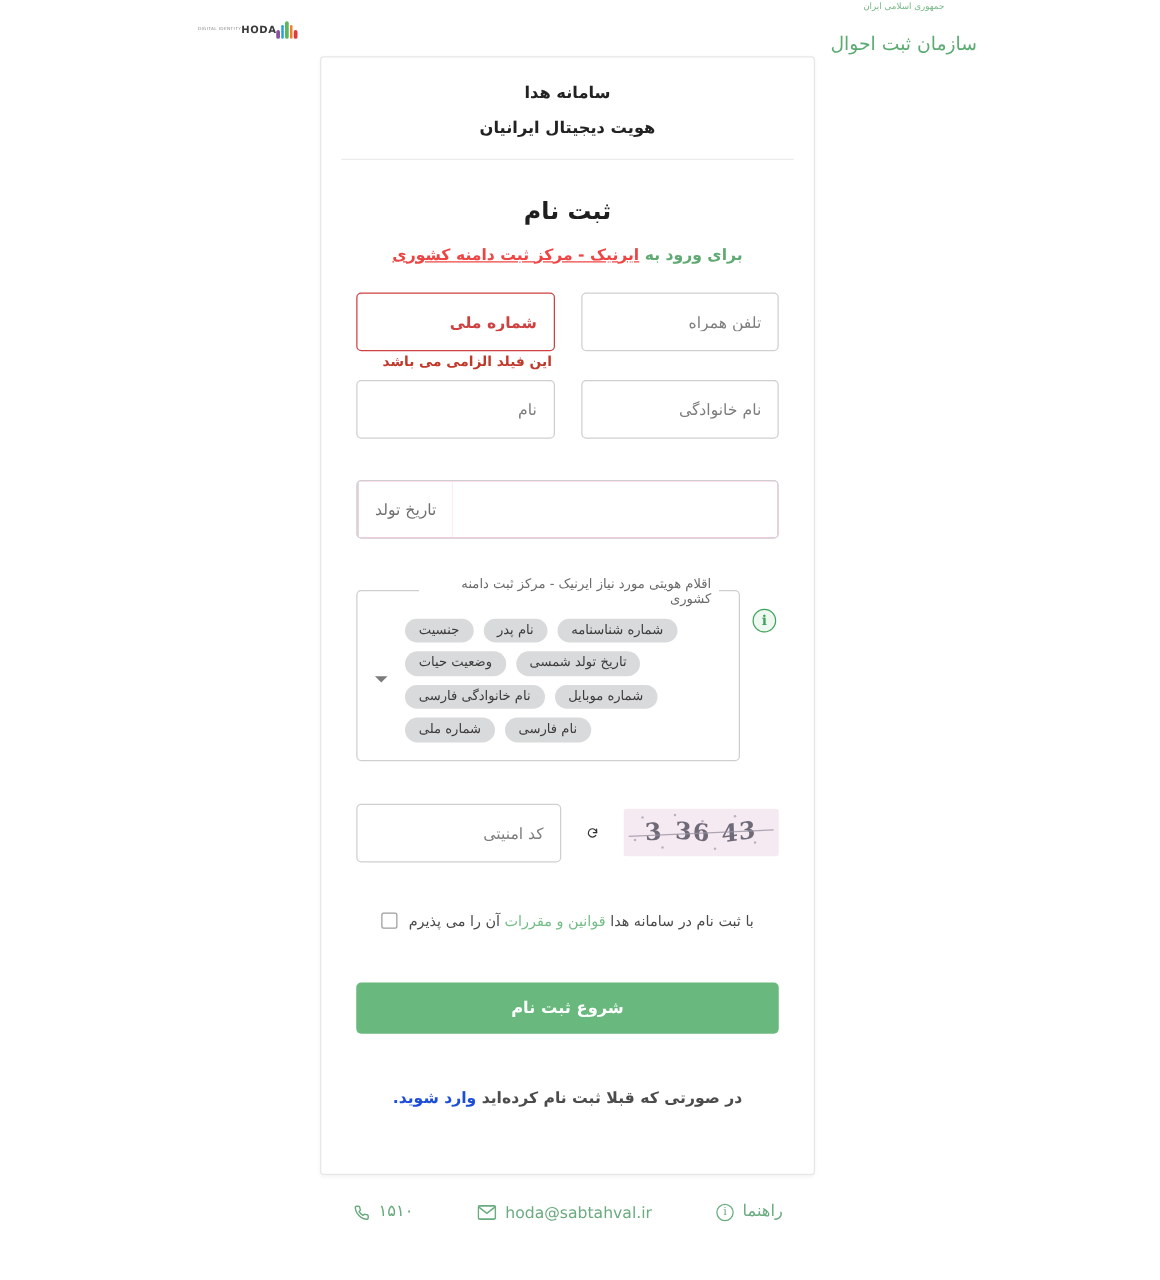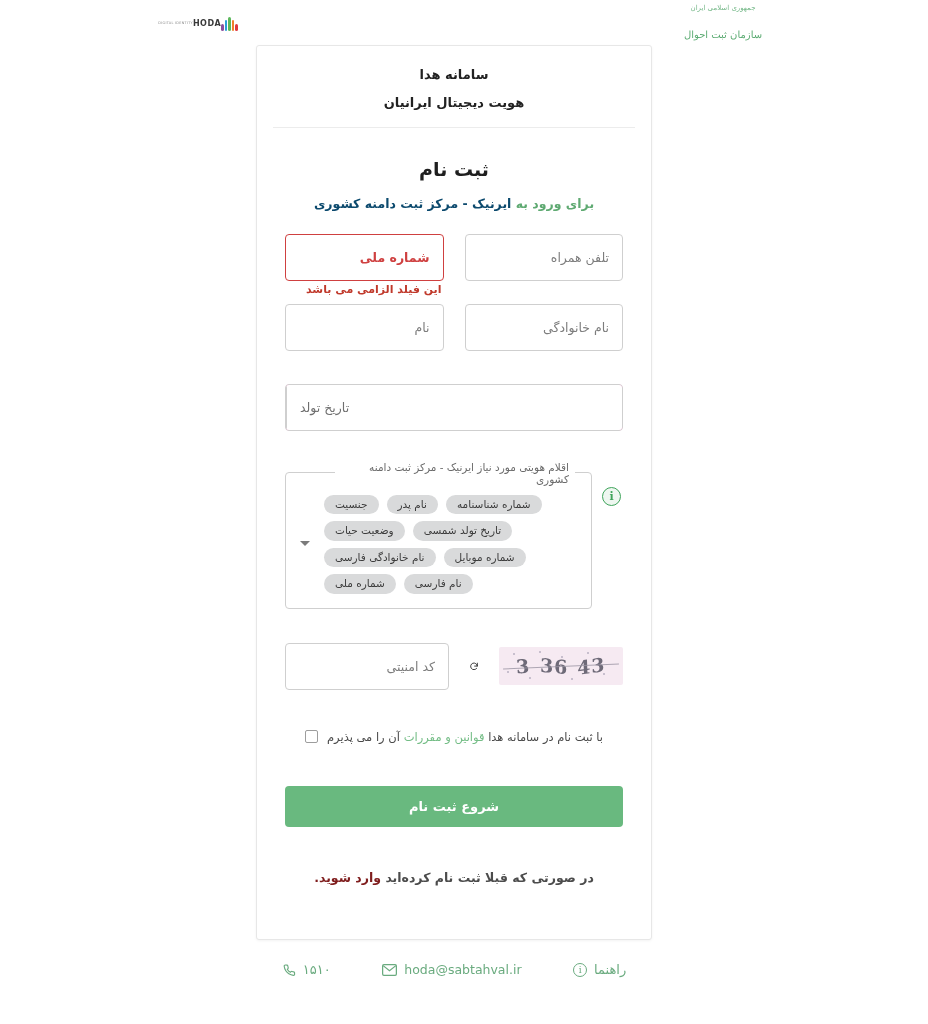--- a/index.html
+++ b/index.html
@@ -53,21 +53,21 @@
     display: flex; flex-direction: column;
     align-items: center; justify-content: center;
     color: #5bab72;
     gap: 16px;
   }
   .logo-right .script-top {
     font-size: 7px; opacity: .85; letter-spacing: .2px;
     font-family: "DejaVu Serif", serif;
   }
   .logo-right .script-main {
-    font-size: 10px; margin-top: 1px; letter-spacing: .2px;
+    font-size: 15px; margin-top: 1px; letter-spacing: .2px;
     font-family: "DejaVu Serif", serif; white-space: nowrap;
   }
 
   
   .card {
     position: absolute;
     left: 256px; top: 45px;
     width: 396px; height: 895px;
     background: #ffffff;
     border: 1px solid #e7e7e7;
@@ -93,21 +93,21 @@
   .card-body { padding: 22px 28px 0 28px; }
 
   .page-title {
     text-align: center; font-size: 19px; font-weight: bold;
     color: #1f1f1f; margin: 8px 0 0 0;
   }
   .page-sub {
     text-align: center; font-size: 12.5px; font-weight: bold;
     color: #5faa72; margin-top: 16px;
   }
-  .page-sub .accent { color: #0c4a6e; }
+  .page-sub .accent { color: #ef4444; text-decoration: underline; }
 
   
   .row {
     display: flex; gap: 21px; margin-top: 23px;
   }
   .field { flex: 1 1 0; position: relative; }
 
   .inp {
     width: 100%; height: 47px;
     border: 1px solid #cfcfcf; border-radius: 4px;
@@ -245,21 +245,21 @@
     margin-top: 42px;
     background: #69b97f; border: 0; border-radius: 4px;
     color: #fff; font-family: inherit; font-size: 13px;
     font-weight: bold; cursor: pointer;
   }
 
   .login-note {
     text-align: center; font-size: 12.5px; font-weight: bold;
     color: #4c4c4c; margin-top: 43px;
   }
-  .login-note .lnk { color: #7f1d1d; }
+  .login-note .lnk { color: #1d4ed8; }
 
   
   .footer {
     position: absolute; left: 256px; top: 962px;
     width: 396px;
     display: flex; align-items: center; justify-content: space-around;
     color: #6aab7f; font-size: 11.5px;
   }
   .f-item { display: flex; align-items: center; gap: 7px; }
   .f-item .glyph {

